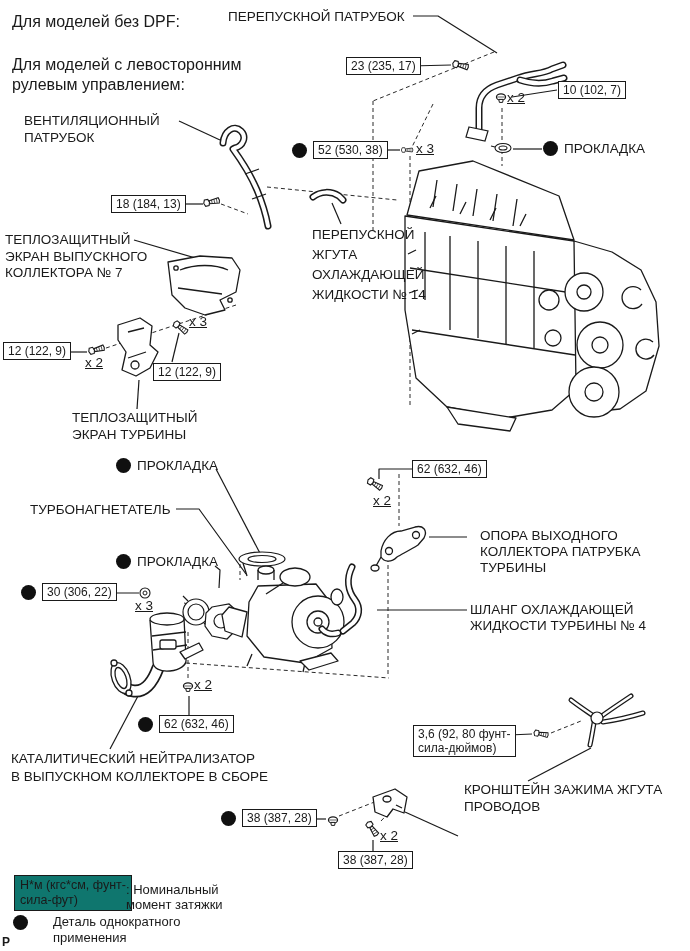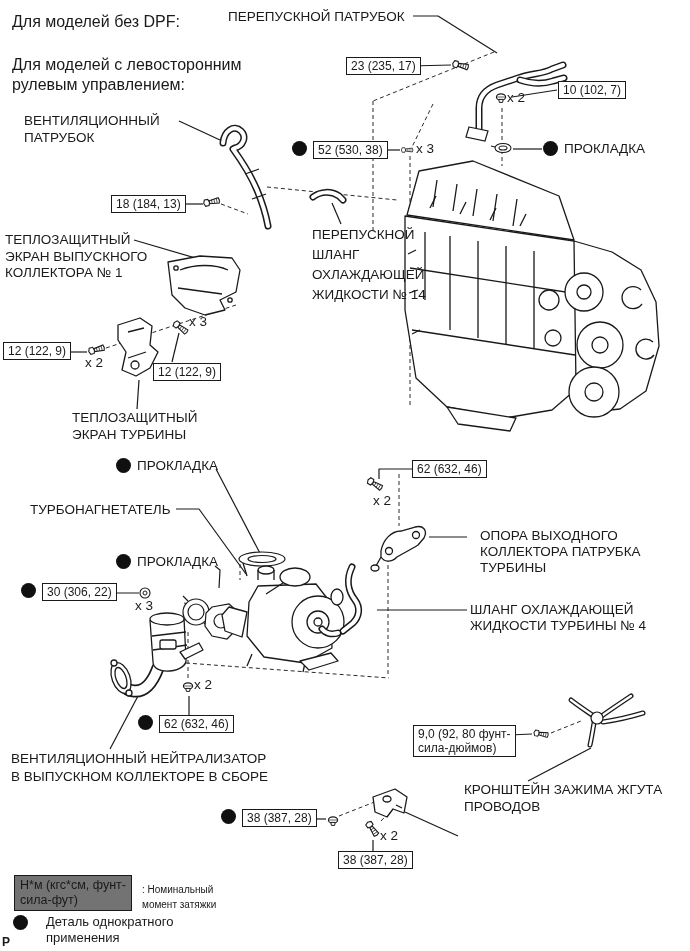--- a/index.html
+++ b/index.html
@@ -1,28 +1,28 @@
 <!DOCTYPE html>
 <html><head>
 <meta charset="utf-8">
 <style>
   html,body{margin:0;padding:0;background:#fff;}
   #page{position:relative;width:690px;height:951px;background:#fff;overflow:hidden;
         font-family:"Liberation Sans",sans-serif;color:#1a1a1a;padding-left:24px;}
   #art{position:absolute;left:0;top:0;}
   .hdr{position:absolute;font:16px/20px "Liberation Sans",sans-serif;white-space:nowrap;}
   .lbl{position:absolute;font:13.5px/17px "Liberation Sans",sans-serif;white-space:nowrap;}
-  .row{position:absolute;display:flex;gap:6px;}
-  .rowtop{position:absolute;display:flex;align-items:flex-start;gap:18px;justify-content:center;}
+  .row{position:absolute;display:flex;align-items:center;gap:6px;}
+  .rowtop{position:absolute;display:flex;align-items:flex-start;gap:25px;justify-content:center;}
   .dot{width:15px;height:15px;border-radius:50%;background:#101010;flex:0 0 auto;}
   .tq{border:1.6px solid #1a1a1a;background:#fff;padding:1px 4px;
       font:12px/14px "Liberation Sans",sans-serif;white-space:nowrap;}
-  .tq2{border:1.6px solid #1a1a1a;background:#737373;padding:2px 5px;
+  .tq2{border:1.6px solid #1a1a1a;background:#0f766e;padding:2px 5px;
       font:12.5px/15px "Liberation Sans",sans-serif;white-space:nowrap;}
-  .mult{position:absolute;font:13.5px/16px "Liberation Sans",sans-serif;white-space:nowrap;}
+  .mult{position:absolute;font:13.5px/16px "Liberation Sans",sans-serif;white-space:nowrap;text-decoration:underline;}
   .tube-o{fill:none;stroke:#1a1a1a;stroke-width:7;stroke-linecap:round;stroke-linejoin:round;}
   .tube-i{fill:none;stroke:#fff;stroke-width:4;stroke-linecap:round;stroke-linejoin:round;}
   .tube2-o{fill:none;stroke:#1a1a1a;stroke-width:13;stroke-linecap:round;stroke-linejoin:round;}
   .tube2-i{fill:none;stroke:#fff;stroke-width:9.5;stroke-linecap:round;stroke-linejoin:round;}
   .wire-o{fill:none;stroke:#1a1a1a;stroke-width:5;stroke-linecap:round;}
   .wire-i{fill:none;stroke:#fff;stroke-width:2.4;stroke-linecap:round;}
 </style>
 </head>
 <body>
 
@@ -281,29 +281,29 @@
   <span class="dot"></span>
   <span style="font:13.5px 'Liberation Sans',sans-serif">ПРОКЛАДКА</span>
 </div>
 
 <div class="row" style="left:111px;top:195px">
   <div class="tq">18 (184, 13)</div>
 </div>
 
 <div class="lbl" style="left:312px;top:225px;line-height:20px">
   <div>ПЕРЕПУСКНОЙ</div>
-  <div>ШЛАНГ</div>
+  <div>ЖГУТА</div>
   <div>ОХЛАЖДАЮЩЕЙ</div>
   <div>ЖИДКОСТИ № 14</div>
 </div>
 
 <div class="lbl" style="left:5px;top:232px;line-height:16.5px">
   <div>ТЕПЛОЗАЩИТНЫЙ</div>
   <div>ЭКРАН ВЫПУСКНОГО</div>
-  <div>КОЛЛЕКТОРА № 1</div>
+  <div>КОЛЛЕКТОРА № 7</div>
 </div>
 
 <div class="row" style="left:3px;top:342px">
   <div class="tq">12 (122, 9)</div>
 </div>
 <div class="mult" style="left:85px;top:355px">x 2</div>
 
 <div class="row" style="left:153px;top:363px">
   <div class="tq">12 (122, 9)</div>
 </div>
@@ -349,27 +349,27 @@
 </div>
 
 <div class="mult" style="left:194px;top:677px">x 2</div>
 <div class="row" style="left:138px;top:715px">
   <span class="dot"></span>
   <div class="tq">62 (632, 46)</div>
 </div>
 
 <div class="row" style="left:413px;top:725px">
   <div class="tq">
-    <div>9,0 (92, 80 фунт-</div>
+    <div>3,6 (92, 80 фунт-</div>
     <div>сила-дюймов)</div>
   </div>
 </div>
 
 <div class="lbl" style="left:11px;top:750px;line-height:18px">
-  <div>ВЕНТИЛЯЦИОННЫЙ НЕЙТРАЛИЗАТОР</div>
+  <div>КАТАЛИТИЧЕСКИЙ НЕЙТРАЛИЗАТОР</div>
   <div>В ВЫПУСКНОМ КОЛЛЕКТОРЕ В СБОРЕ</div>
 </div>
 
 <div class="lbl" style="left:464px;top:781px">
   <div>КРОНШТЕЙН ЗАЖИМА ЖГУТА</div>
   <div>ПРОВОДОВ</div>
 </div>
 
 <div class="row" style="left:221px;top:809px">
   <span class="dot"></span>
@@ -381,21 +381,21 @@
 <div class="row" style="left:338px;top:851px">
   <div class="tq">38 (387, 28)</div>
 </div>
 
 <div class="row" style="left:14px;top:875px">
   <div class="tq2">
     <div>Н*м (кгс*см, фунт-</div>
     <div>сила-фут)</div>
   </div>
 </div>
-<div class="lbl" style="left:142px;top:882px;font-size:10px;line-height:15px">
+<div class="lbl" style="left:126px;top:882px;font-size:13px;line-height:15px">
   <div>: Номинальный</div>
   <div>момент затяжки</div>
 </div>
 <div class="rowtop" style="left:13px;top:914px">
   <span class="dot" style="margin-top:1px"></span>
   <div style="font:13px/15.5px 'Liberation Sans',sans-serif">
     <div>Деталь однократного</div>
     <div>применения</div>
   </div>
 </div>

